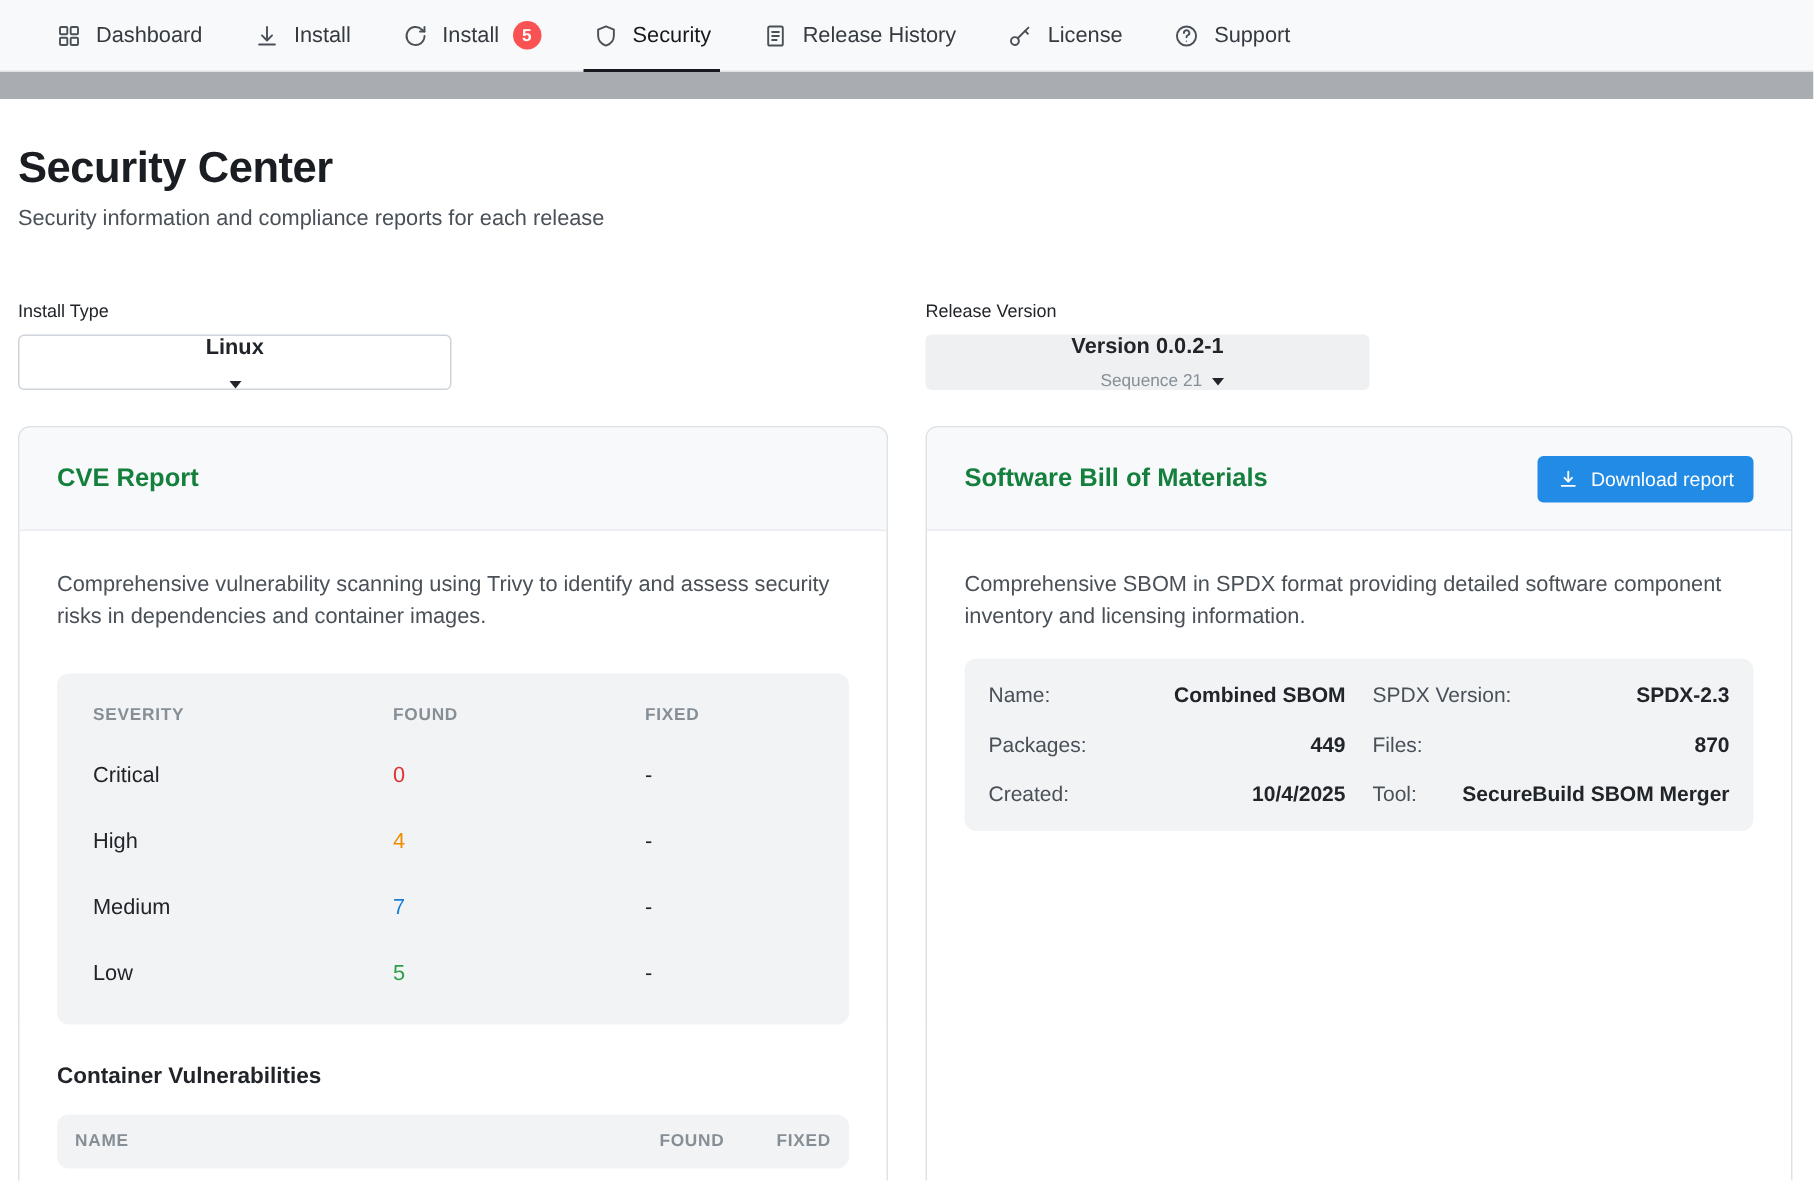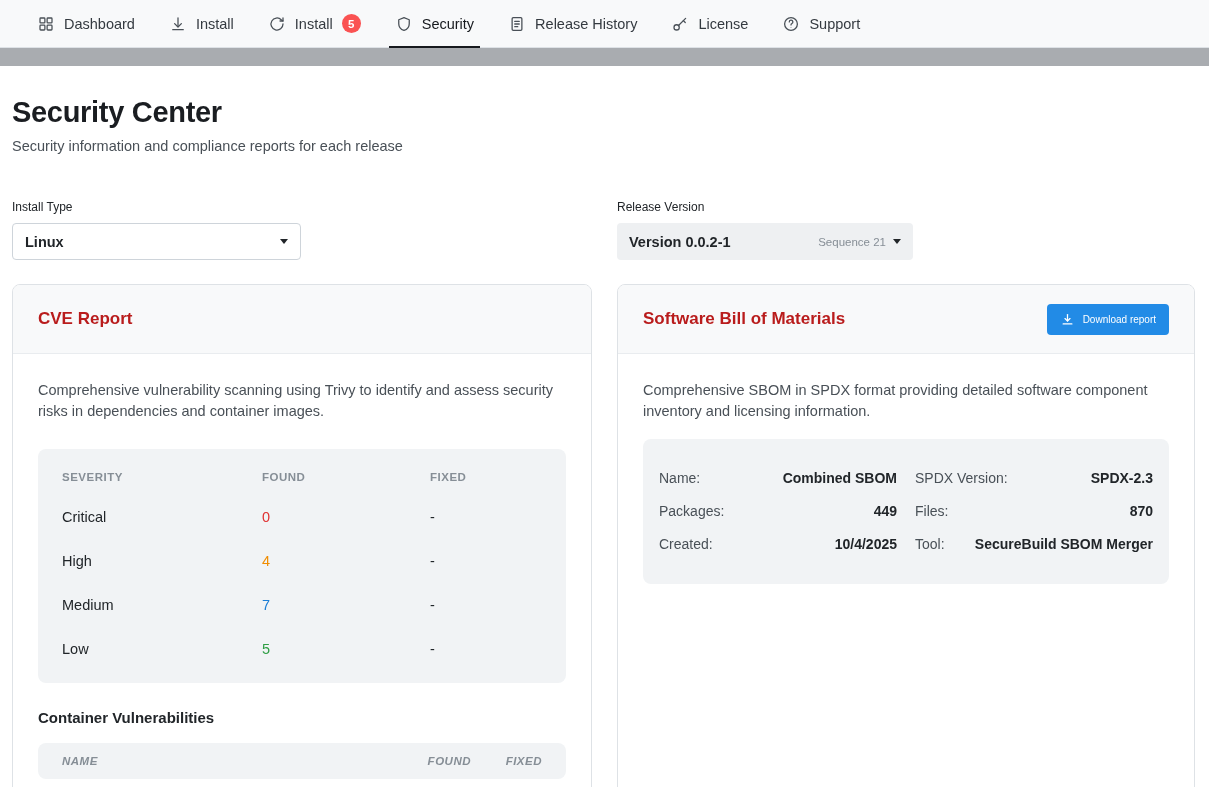--- a/index.html
+++ b/index.html
@@ -18,52 +18,52 @@
 
   main { padding:0 12px; }
   h1 { font-size:29px; font-weight:700; color:#1a1d21; margin-top:30px; letter-spacing:-0.3px; }
   .subtitle { margin-top:9px; font-size:14.5px; color:#495057; }
 
   
   .filters { display:flex; margin-top:46px; }
   .filter { width:580px; }
   .filter + .filter { margin-left:25px; width:578px; }
   .filter label { display:block; font-size:12px; color:#212529; }
-  .select { margin-top:9px; height:37px; border-radius:4px; display:flex; align-items:center; justify-content:space-between; padding:0 12px; font-size:14.5px; font-weight:700; color:#212529; cursor:pointer; }
+  .select { margin-top:9px; height:37px; border-radius:4px; display:flex; align-items:center; justify-content:space-between; padding:0 12px; font-size:14.5px; font-weight:700; color:#212529; cursor:pointer;flex-direction:column; }
   .select.white { width:289px; background:#fff; border:1px solid #ced4da; }
   .select.gray  { width:296px; background:#eef0f2; }
   .sel-right { display:flex; align-items:center; }
   .seq { font-size:11.5px; color:#868e96; font-weight:400; margin-right:7px;margin-left:20px; }
   .caret { width:0; height:0; border-left:4px solid transparent; border-right:4px solid transparent; border-top:5px solid #212529; display:inline-block; }
 
   
   .cards { display:flex; gap:25px; margin-top:24px; height:640px; align-items:stretch; }
   .card { border:1px solid #dee2e6; border-radius:8px; background:#fff; overflow:hidden; }
   .card.left { width:580px; }
   .card.right { width:578px; }
   .card > header { height:69px; background:#f8f9fa; border-bottom:1px solid #e9ecef; display:flex; align-items:center; justify-content:space-between; padding:0 25px; }
-  .card h2 { font-size:17px; font-weight:700; color:#b91c1c; }
+  .card h2 { font-size:17px; font-weight:700; color:#15803d; }
   .card-body { padding:26px 25px; }
   .desc { font-size:14.5px; line-height:1.48; color:#495057; }
 
   
   .sev-table { margin-top:26px; background:#f1f3f5; border-radius:8px; padding:10px 0 12px; }
   .sev-row { display:grid; grid-template-columns:200px 168px 1fr; padding:0 24px; align-items:center; height:44px; font-size:14.5px; }
   .sev-row.head { height:36px; font-size:11.5px; font-weight:700; color:#868e96; letter-spacing:0.5px; }
   .sev-name { color:#212529; }
   .sev-fixed { color:#212529; }
 
   .cont-title { margin-top:26px; font-size:15px; font-weight:700; color:#212529; }
-  .cont-head { margin-top:17px; background:#f1f3f5; border-radius:8px; height:36px; display:grid; grid-template-columns:1fr 76px 71px; align-items:center; padding:0 24px; font-size:11.5px; font-weight:700; color:#868e96; letter-spacing:0.5px;font-style:italic; }
+  .cont-head { margin-top:17px; background:#f1f3f5; border-radius:8px; height:36px; display:grid; grid-template-columns:1fr 76px 71px; align-items:center; padding:0 12px; font-size:11.5px; font-weight:700; color:#868e96; letter-spacing:0.5px; }
   .cont-head .num { text-align:right; }
 
   
-  .btn-primary { height:31px; background:#228be6; color:#fff; border:none; border-radius:4px; display:flex; align-items:center; gap:8px; padding:0 13px; font-size:10px; font-family:inherit; cursor:pointer; }
+  .btn-primary { height:31px; background:#228be6; color:#fff; border:none; border-radius:4px; display:flex; align-items:center; gap:8px; padding:0 13px; font-size:13px; font-family:inherit; cursor:pointer; }
   .btn-primary svg { display:block; }
-  .info-grid { margin-top:16px; background:#f1f3f5; border-radius:8px; padding:23px 16px; }
+  .info-grid { margin-top:16px; background:#f1f3f5; border-radius:8px; padding:8px 16px; }
   .info-row { display:grid; grid-template-columns:1fr 1fr; column-gap:18px; height:33px; align-items:center; font-size:14px; }
   .info-cell { display:flex; align-items:center; white-space:nowrap; }
   .info-label { color:#495057; }
   .info-value { margin-left:auto; font-weight:700; color:#212529; }
 </style>
 </head>
 <body>
 
 <nav class="topnav">
   <div class="nav-item">

